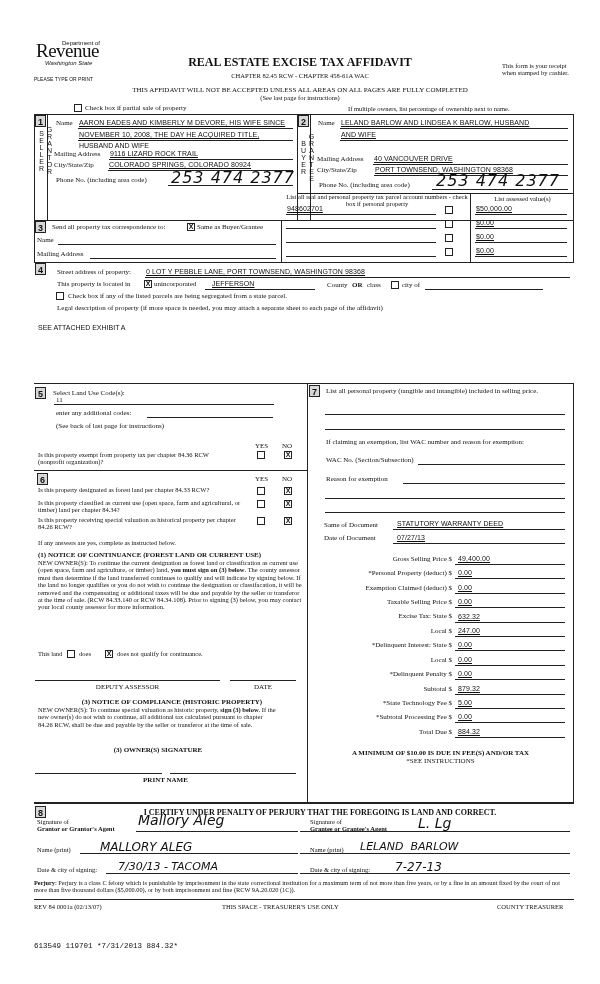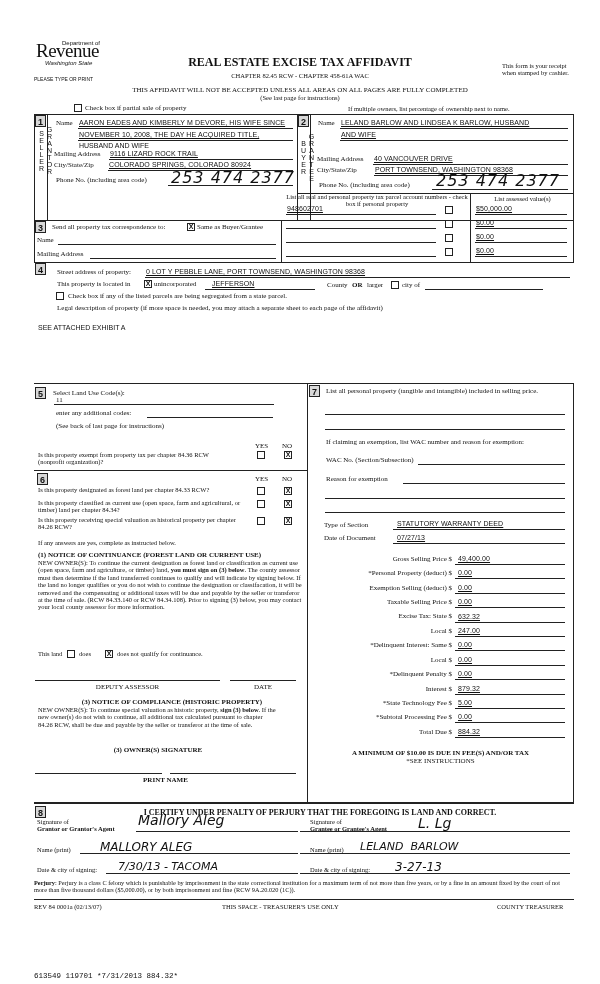--- a/index.html
+++ b/index.html
@@ -133,21 +133,21 @@
 <span class="abs fs7" style="left:57px;top:268px;">Street address of property:</span>
 <span class="abs val" style="left:146px;top:268px;">0 LOT Y PEBBLE LANE, PORT TOWNSEND, WASHINGTON 98368</span>
 <div class="line" style="left:145px;top:277px;width:425px;"></div>
 <span class="abs fs7" style="left:57px;top:280px;">This property is located in</span>
 <span class="cb" style="left:144px;top:280px;">X</span>
 <span class="abs fs7" style="left:154px;top:280px;">unincorporated</span>
 <span class="abs val" style="left:212px;top:280px;">JEFFERSON</span>
 <div class="line" style="left:205px;top:289px;width:110px;"></div>
 <span class="abs fs7" style="left:327px;top:281px;text-align:right;">County</span>
 <span class="abs fs7 b" style="left:352px;top:281px;">OR</span>
-<span class="abs fs7" style="left:367px;top:281px;">larger</span>
+<span class="abs fs7" style="left:367px;top:281px;">class</span>
 <span class="cb" style="left:391px;top:281px;"></span>
 <span class="abs fs7" style="left:402px;top:281px;">city of</span>
 <div class="line" style="left:425px;top:289px;width:118px;"></div>
 <span class="cb" style="left:56px;top:292px;"></span>
 <span class="abs fs7" style="left:68px;top:292px;">Check box if any of the listed parcels are being segregated from a state parcel.</span>
 <span class="abs fs7" style="left:57px;top:304px;">Legal description of property (if more space is needed, you may attach a separate sheet to each page of the affidavit)</span>
 <span class="abs sans fs7" style="left:38px;top:324px;">SEE ATTACHED EXHIBIT A</span>
 
 <div class="box" style="left:34px;top:383px;width:540px;height:420px;border-left:none;"></div>
 <div class="vr" style="left:307px;top:383px;height:420px;"></div>
@@ -212,56 +212,56 @@
 <div class="abs fs7" style="left:326px;top:387px;width:240px;line-height:8px;">List all personal property (tangible and intangible) included in selling price.</div>
 <div class="line" style="left:325px;top:414px;width:240px;"></div>
 <div class="line" style="left:325px;top:429px;width:240px;"></div>
 <span class="abs fs7" style="left:326px;top:438px;">If claiming an exemption, list WAC number and reason for exemption:</span>
 <span class="abs fs7" style="left:326px;top:456px;">WAC No. (Section/Subsection)</span>
 <div class="line" style="left:418px;top:464px;width:147px;"></div>
 <span class="abs fs7" style="left:326px;top:475px;">Reason for exemption</span>
 <div class="line" style="left:403px;top:483px;width:162px;"></div>
 <div class="line" style="left:325px;top:498px;width:240px;"></div>
 <div class="line" style="left:325px;top:512px;width:240px;"></div>
-<span class="abs fs7" style="left:324px;top:521px;">Type of Section</span>
+<span class="abs fs7" style="left:324px;top:521px;">Same of Document</span>
 <span class="abs val" style="left:397px;top:520px;">STATUTORY WARRANTY DEED</span>
 <div class="line" style="left:393px;top:529px;width:172px;"></div>
 <span class="abs fs7" style="left:324px;top:534px;">Date of Document</span>
 <span class="abs val" style="left:397px;top:534px;">07/27/13</span>
 <div class="line" style="left:393px;top:543px;width:172px;"></div>
 
 <div class="abs" id="amounts" style="left:308px;top:555px;width:262px;height:190px;">
     <div class="abs fs7 rt" style="left: 0px; top: 0px; width: 144px;">Gross Selling Price $</div>
     <span class="abs val" style="left: 150px; top: 0px;">49,400.00</span>
     <div class="line" style="left: 147px; top: 9px; width: 110px;"></div>
     <div class="abs fs7 rt" style="left: 0px; top: 14.4px; width: 144px;">*Personal Property (deduct) $</div>
     <span class="abs val" style="left: 150px; top: 14.4px;">0.00</span>
     <div class="line" style="left: 147px; top: 23.4px; width: 110px;"></div>
-    <div class="abs fs7 rt" style="left: 0px; top: 28.8px; width: 144px;">Exemption Selling (deduct) $</div>
+    <div class="abs fs7 rt" style="left: 0px; top: 28.8px; width: 144px;">Exemption Claimed (deduct) $</div>
     <span class="abs val" style="left: 150px; top: 28.8px;">0.00</span>
     <div class="line" style="left: 147px; top: 37.8px; width: 110px;"></div>
     <div class="abs fs7 rt" style="left: 0px; top: 43.2px; width: 144px;">Taxable Selling Price $</div>
     <span class="abs val" style="left: 150px; top: 43.2px;">0.00</span>
     <div class="line" style="left: 147px; top: 52.2px; width: 110px;"></div>
     <div class="abs fs7 rt" style="left: 0px; top: 57px; width: 144px;">Excise Tax: State $</div>
     <span class="abs val" style="left: 150px; top: 57.6px;">632.32</span>
     <div class="line" style="left: 147px; top: 66.6px; width: 110px;"></div>
     <div class="abs fs7 rt" style="left: 0px; top: 72px; width: 144px;">Local $</div>
     <span class="abs val" style="left: 150px; top: 72px;">247.00</span>
     <div class="line" style="left: 147px; top: 81px; width: 110px;"></div>
-    <div class="abs fs7 rt" style="left: 0px; top: 86.4px; width: 144px;">*Delinquent Interest:  Same $</div>
+    <div class="abs fs7 rt" style="left: 0px; top: 86.4px; width: 144px;">*Delinquent Interest:  State $</div>
     <span class="abs val" style="left: 150px; top: 86.4px;">0.00</span>
     <div class="line" style="left: 147px; top: 95.4px; width: 110px;"></div>
     <div class="abs fs7 rt" style="left: 0px; top: 100.8px; width: 144px;">Local $</div>
     <span class="abs val" style="left: 150px; top: 100.8px;">0.00</span>
     <div class="line" style="left: 147px; top: 109.8px; width: 110px;"></div>
     <div class="abs fs7 rt" style="left: 0px; top: 115.2px; width: 144px;">*Delinquent Penalty $</div>
     <span class="abs val" style="left: 150px; top: 115.2px;">0.00</span>
     <div class="line" style="left: 147px; top: 124.2px; width: 110px;"></div>
-    <div class="abs fs7 rt" style="left: 0px; top: 129.6px; width: 144px;">Interest $</div>
+    <div class="abs fs7 rt" style="left: 0px; top: 129.6px; width: 144px;">Subtotal $</div>
     <span class="abs val" style="left: 150px; top: 129.6px;">879.32</span>
     <div class="line" style="left: 147px; top: 138.6px; width: 110px;"></div>
     <div class="abs fs7 rt" style="left: 0px; top: 144px; width: 144px;">*State Technology Fee $</div>
     <span class="abs val" style="left: 150px; top: 144px;">5.00</span>
     <div class="line" style="left: 147px; top: 153px; width: 110px;"></div>
     <div class="abs fs7 rt" style="left: 0px; top: 158.4px; width: 144px;">*Subtotal Processing Fee $</div>
     <span class="abs val" style="left: 150px; top: 158.4px;">0.00</span>
     <div class="line" style="left: 147px; top: 167.4px; width: 110px;"></div>
     <div class="abs fs7 rt" style="left: 0px; top: 172.8px; width: 144px;">Total Due $</div>
     <span class="abs val" style="left: 150px; top: 172.8px;">884.32</span>
@@ -291,24 +291,24 @@
 <div class="abs fs6" style="left:310px;top:818px;line-height:7px;">
   <div>Signature of</div>
   <div class="b">Grantee or Grantee's Agent</div>
 </div>
 <span class="abs hand" style="left:418px;top:815px;font-size:14px;">L. Lg</span>
 <div class="line" style="left:300px;top:831px;width:270px;"></div>
 <span class="abs fs6" style="left:310px;top:846px;">Name (print)</span>
 <span class="abs hand" style="left:360px;top:840px;font-size:11px;white-space:pre;">LELAND  BARLOW</span>
 <div class="line" style="left:300px;top:853px;width:270px;"></div>
 <span class="abs fs6" style="left:310px;top:866px;">Date &amp; city of signing:</span>
-<span class="abs hand" style="left:395px;top:860px;font-size:12px;">3-27-13</span>
+<span class="abs hand" style="left:395px;top:860px;font-size:12px;">7-27-13</span>
 <div class="line" style="left:300px;top:873px;width:270px;"></div>
 
 <div class="abs" style="left:34px;top:879px;width:540px;font-size:6.3px;line-height:7px;">
   <b>Perjury</b><span>: Perjury is a class C felony which is punishable by imprisonment in the state correctional institution for a maximum term of not more than five years, or by a fine in an amount fixed by the court of not more than five thousand dollars ($5,000.00), or by both imprisonment and fine (RCW 9A.20.020 (1C)).</span>
 </div>
 <div class="hr" style="left:34px;top:899px;width:540px;"></div>
 
 <span class="abs fs6" style="left:34px;top:903px;">REV 84 0001a (02/13/07)</span>
 <span class="abs fs6" style="left:222px;top:903px;">THIS SPACE - TREASURER'S USE ONLY</span>
 <span class="abs fs6" style="left:497px;top:903px;">COUNTY TREASURER</span>
-<span class="abs mono" style="left:34px;top:942px;font-size:7.5px;margin-top:30px;">613549 119701 *7/31/2013 884.32*</span>
+<span class="abs mono" style="left:34px;top:942px;font-size:7.5px;">613549 119701 *7/31/2013 884.32*</span>
 
 </body></html>

